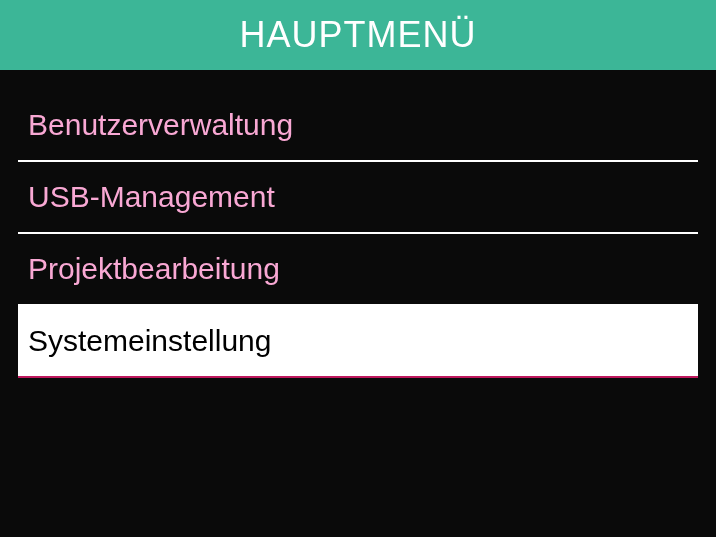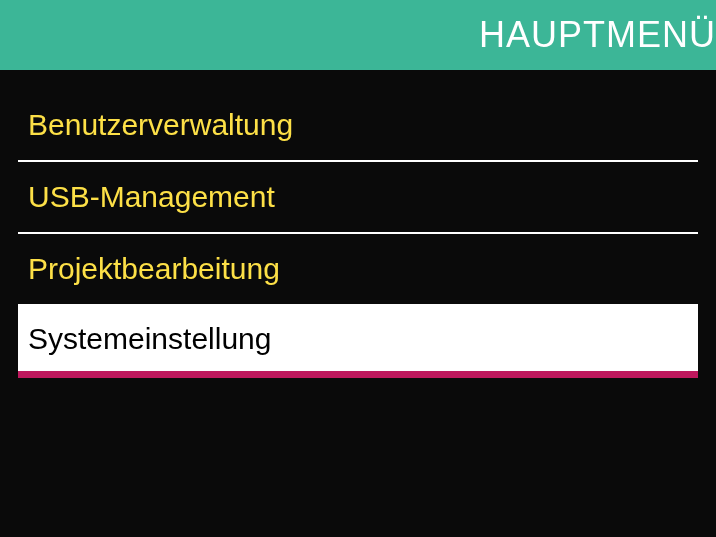--- a/index.html
+++ b/index.html
@@ -12,21 +12,21 @@
       height: 537px;
       background: #0a0a0a;
       font-family: Arial, Helvetica, sans-serif;
       overflow: hidden;
     }
     .header {
       background: #3cb697;
       height: 70px;
       display: flex;
       align-items: center;
-      justify-content: flex-end;
+      justify-content: center;
     }
     .header-title {
       color: #ffffff;
       font-size: 36px;
       font-weight: 400;
       letter-spacing: 1px;
     }
     .menu-container {
       padding: 0 18px;
       margin-top: 20px;
@@ -34,27 +34,27 @@
     .menu-item {
       height: 72px;
       display: flex;
       align-items: center;
       padding: 0 10px;
       border-bottom: 2px solid #ffffff;
       background: #0a0a0a;
       cursor: pointer;
     }
     .menu-item-label {
-      color: #fde047;
+      color: #f9a8d4;
       font-size: 30px;
       font-weight: 400;
     }
     .menu-item.selected {
       background: #ffffff;
-      border-bottom: 7px solid #be185d;
+      border-bottom: 2px solid #be185d;
     }
     .menu-item.selected .menu-item-label {
       color: #000000;
     }
   </style>
 </head>
 <body>
 
 <div class="header">
   <span class="header-title">HAUPTMENÜ</span>

